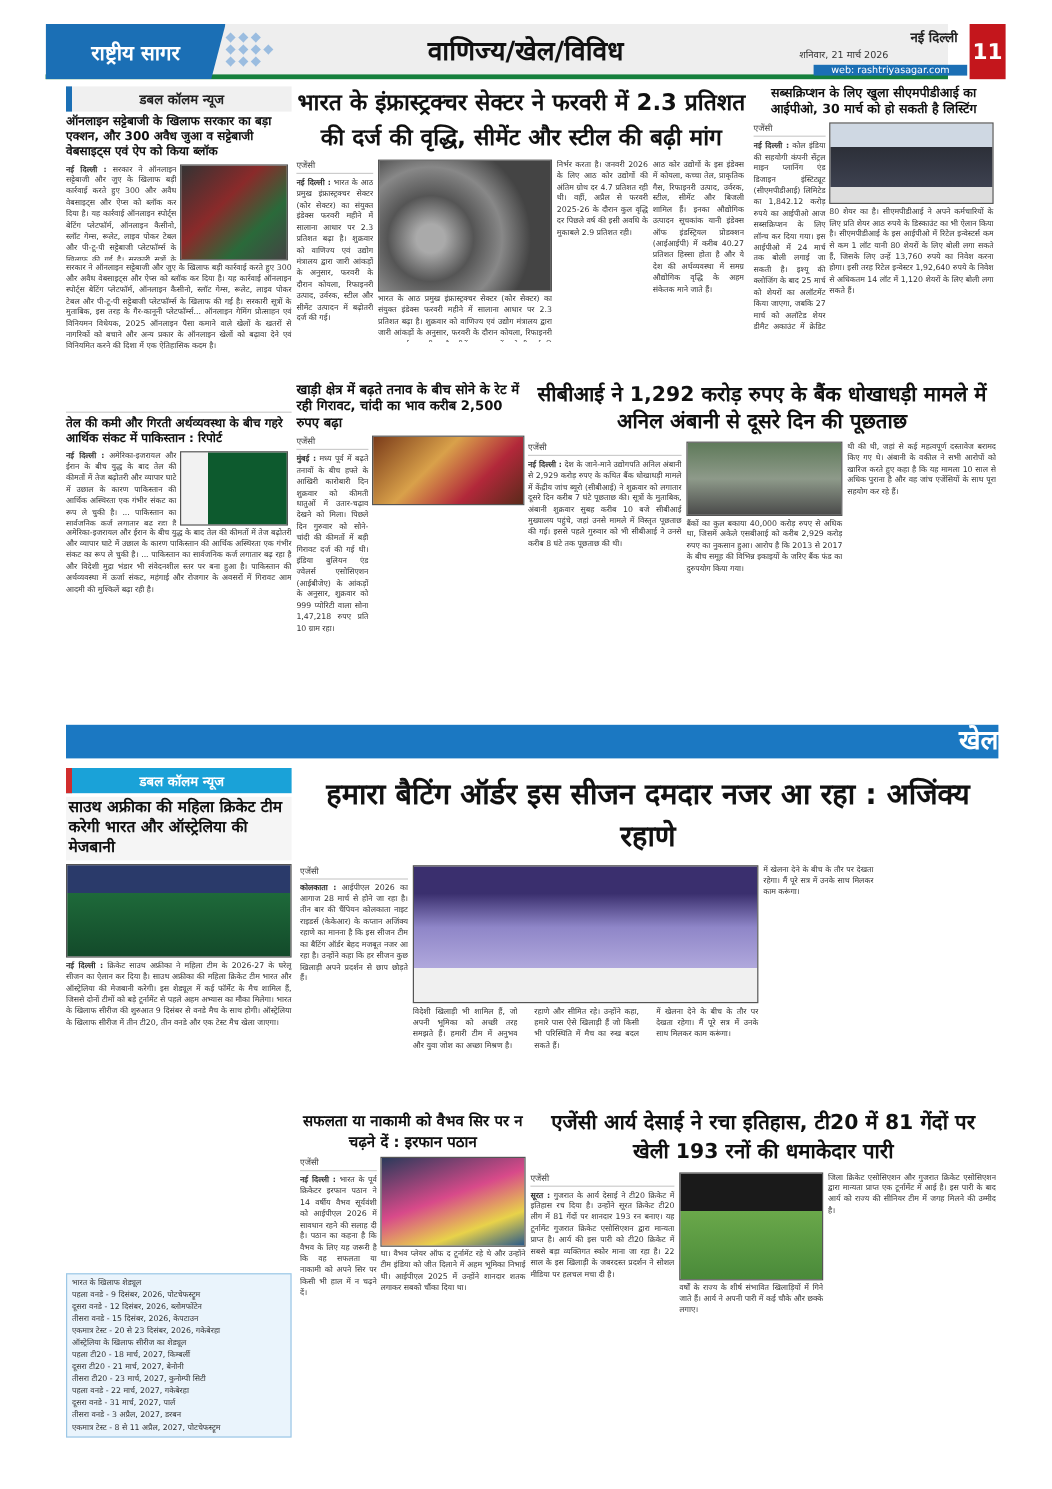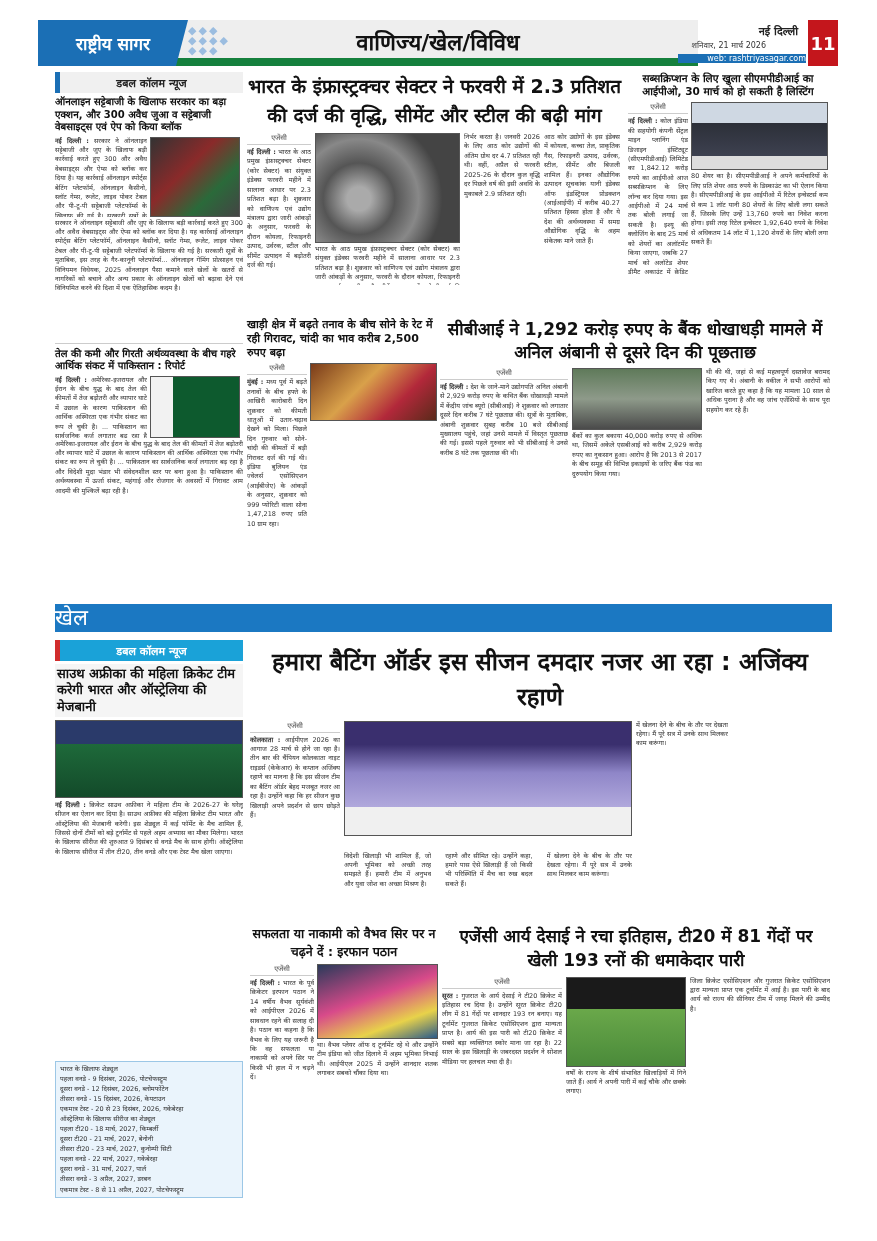--- a/index.html
+++ b/index.html
@@ -1,32 +1,32 @@
 <!DOCTYPE html>
 <html><head>
 <meta charset="utf-8">
 <style>
 *{box-sizing:border-box;margin:0;padding:0}
 body{width:877px;height:1241px;background:#fff;font-family:"DejaVu Sans",sans-serif;position:relative;overflow:hidden;color:#222}
 .abs{position:absolute}
-.masthead{left:38px;top:20px;width:660px;height:46px;background:#eee;border-bottom:8px solid #15803d}
+.masthead{left:38px;top:20px;width:752px;height:46px;background:#eee;border-bottom:4px solid #15803d}
 .logo{left:0;top:0;width:150px;height:46px;background:#1b6fb5;color:#fff;font-family:"DejaVu Serif",serif;font-weight:bold;font-size:17px;display:flex;align-items:center;justify-content:center;clip-path:polygon(0 0,100% 0,92% 100%,0 100%)}
 .dots{left:150px;top:6px;width:50px;height:30px;color:#9bbde0;font-size:11px;letter-spacing:2px;line-height:10px}
 .section-title{left:280px;top:6px;width:240px;text-align:center;font-size:22px;font-weight:bold;color:#111}
 .city{left:660px;top:3px;width:100px;text-align:right;font-size:11px;font-weight:bold;color:#222}
-.date{left:628px;top:19px;width:100px;text-align:right;font-size:8px;color:#333}
-.web{left:640px;top:34px;width:128px;text-align:right;font-size:8px;color:#fff;background:#1b6fb5}
+.date{left:628px;top:19px;width:100px;font-size:8px;color:#333}
+.web{left:640px;top:34px;width:128px;text-align:center;font-size:8px;color:#fff;background:#1b6fb5}
 .pageno{left:770px;top:0;width:30px;height:46px;background:#c4161c;color:#fff;font-size:18px;font-weight:bold;display:flex;align-items:center;justify-content:center}
 .col-head{background:#f0f0f0;border-left:5px solid #1b6fb5;font-size:11px;font-weight:bold;text-align:center;padding:3px 0}
 .hl{font-weight:bold;color:#111;line-height:1.25}
 .body-text{font-size:6.5px;line-height:1.45;color:#333;text-align:justify;overflow:hidden}
-.byline{font-size:7px;color:#444;text-align:center;border-bottom:1px solid #ccc;padding-bottom:2px;margin-bottom:3px}
+.byline{font-size:7px;color:#444;text-align:left;border-bottom:1px solid #ccc;padding-bottom:2px;margin-bottom:3px}
 .img{background:#777;border:1px solid #555}
 .divider{background:#ccc}
-.khel-bar{left:55px;top:604px;width:777px;height:28px;background:#1b78c2;color:#fff;font-size:22px;font-weight:normal;text-align:left;line-height:28px}
+.khel-bar{left:55px;top:604px;width:777px;height:28px;background:#1b78c2;color:#fff;font-size:22px;font-weight:bold;text-align:right;line-height:28px}
 .sports-col-head{background:#1aa2d8;color:#fff;border-left:5px solid #d12d2d;font-size:11px;font-weight:bold;text-align:center;padding:3px 0}
 .sched{background:#eaf4fc;border:1px solid #9cc7e6;font-size:6.5px;line-height:1.55;color:#333;padding:2px 4px}
 </style>
 </head>
 <body>
 
 <div class="abs masthead">
   <div class="abs logo">राष्ट्रीय सागर</div>
   <div class="abs dots">◆◆◆<br>◆◆◆◆<br>◆◆◆</div>
   <div class="abs section-title">वाणिज्य/खेल/विविध</div>
@@ -137,21 +137,21 @@
 
 <div class="abs" style="left:250px;top:645px;width:580px;height:275px">
   <div class="hl" style="font-size:24px;text-align:center;line-height:1.45;font-family:'DejaVu Sans',sans-serif">हमारा बैटिंग ऑर्डर इस सीजन दमदार नजर आ रहा : अजिंक्य रहाणे</div>
   <div style="display:flex;gap:4px;margin-top:6px">
     <div style="width:90px">
       <div class="byline">एजेंसी</div>
       <div class="body-text" style="height:175px"><b>कोलकाता :</b> <span>आईपीएल 2026 का आगाज 28 मार्च से होने जा रहा है। तीन बार की चैंपियन कोलकाता नाइट राइडर्स (केकेआर) के कप्तान अजिंक्य रहाणे का मानना है कि इस सीजन टीम का बैटिंग ऑर्डर बेहद मजबूत नजर आ रहा है। उन्होंने कहा कि हर सीजन कुछ खिलाड़ी अपने प्रदर्शन से छाप छोड़ते हैं।</span></div>
     </div>
     <div style="width:288px">
       <div class="img" style="height:115px;background:linear-gradient(180deg,#3a2f6e 20%,#8f86c8 45%,#b0a8dc 75%,#f0f0f0 75%)"></div>
-      <div style="display:flex;gap:14px;margin-top:16px">
+      <div style="display:flex;gap:14px;margin-top:3px">
         <div class="body-text" style="width:94px;height:75px">विदेशी खिलाड़ी भी शामिल हैं, जो अपनी भूमिका को अच्छी तरह समझते हैं। हमारी टीम में अनुभव और युवा जोश का अच्छा मिश्रण है।</div>
         <div class="body-text" style="width:94px;height:75px">रहाणे और सीमित रहे। उन्होंने कहा, हमारे पास ऐसे खिलाड़ी हैं जो किसी भी परिस्थिति में मैच का रुख बदल सकते हैं।</div>
         <div class="body-text" style="width:92px;height:75px">में खेलना देने के बीच के तौर पर देखता रहेगा। मैं पूरे सत्र में उनके साथ मिलकर काम करूंगा।</div>
       </div>
     </div>
     <div class="body-text" style="width:92px;height:195px">में खेलना देने के बीच के तौर पर देखता रहेगा। मैं पूरे सत्र में उनके साथ मिलकर काम करूंगा।</div>
   </div>
 </div>
 
 <div class="abs" style="left:250px;top:925px;width:188px;height:305px">

